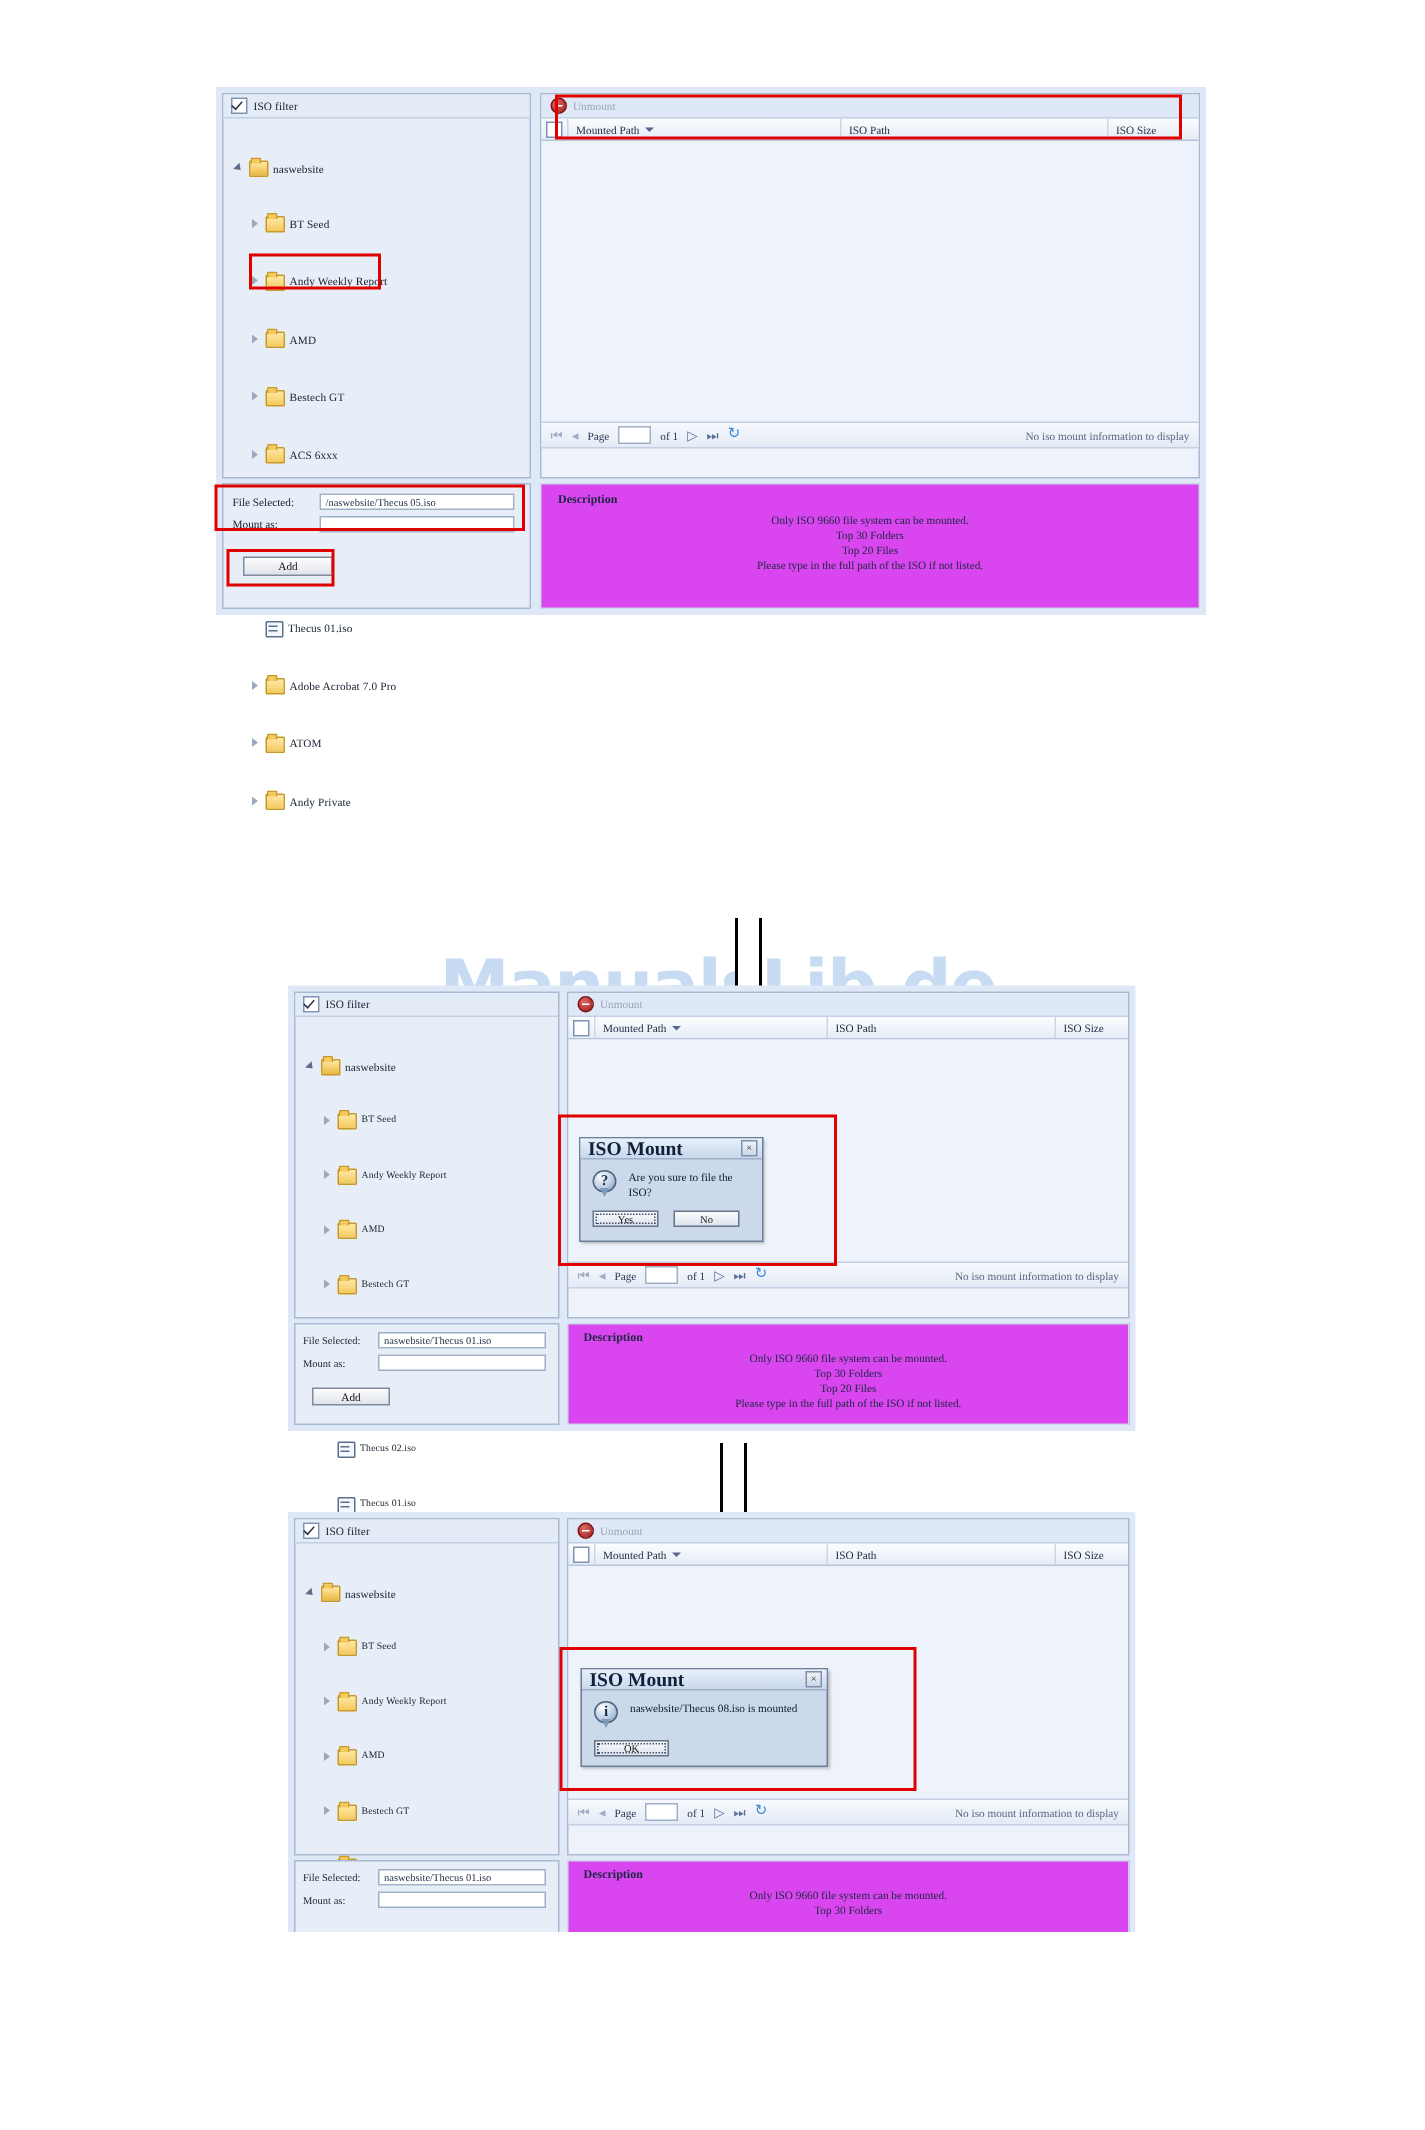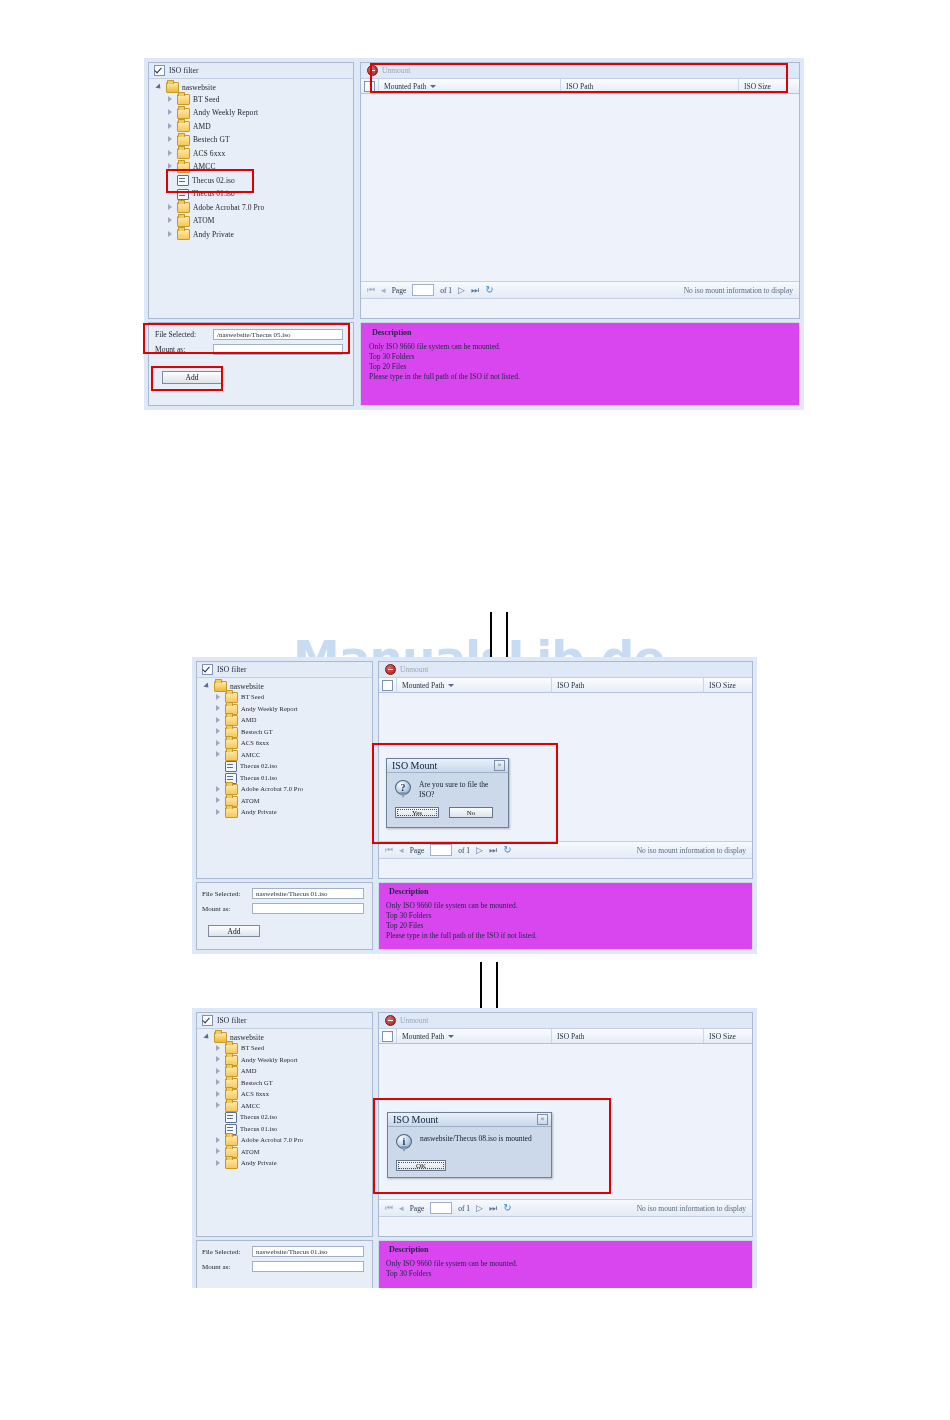--- a/index.html
+++ b/index.html
@@ -33,20 +33,21 @@
     content:"";position:absolute;left:1px;top:0px;
     width:3px;height:6px;border:solid #24324a;border-width:0 1.3px 1.3px 0;
     transform:rotate(42deg);
   }
 
   .tree{padding:3px 4px;}
   .tnode{
     display:flex;align-items:center;gap:3px;
     line-height:1.05;white-space:nowrap;
     position:relative;
+    margin-top:25px;
   }
   .expander{
     width:8px;flex:0 0 8px;text-align:center;color:#7a8aa3;
     font-size:7px;line-height:1;
   }
   .exp-open{
     width:0;height:0;border-left:4px solid #5a6e8c;
     border-top:3px solid transparent;border-bottom:3px solid transparent;
     display:inline-block;transform:rotate(45deg);
   }
@@ -142,40 +143,40 @@
     display:inline-block;vertical-align:middle;
   }
   .pg-right{margin-left:auto;color:#5a6a80;font-size:7.5px;}
   .refresh{color:#3f8ad6;font-size:10px;line-height:1;}
 
   .desc-box{
     background:#d946ef;border-top:1px solid #ccd7e8;
     padding:5px 8px 6px 8px;position:relative;
   }
   .desc-title{font-size:8px;font-weight:bold;color:#1b2740;margin:0 0 5px 3px;}
-  .desc-line{font-size:7.5px;color:#1b2740;line-height:1.35;}
+  .desc-line{font-size:7.5px;color:#1b2740;line-height:1.35;text-align:center;}
 
   
   .redbox{position:absolute;border:2px solid #e00000;box-sizing:border-box;pointer-events:none;}
 
   
   .dlg{
     position:absolute;
     background:#ccd9ea;
     border:1px solid #6d7f99;
     box-shadow:1px 1px 2px rgba(0,0,0,.25);
     box-sizing:border-box;
   }
   .dlg-tb{
     display:flex;align-items:center;
     height:13px;padding:0 3px 0 5px;
     background:linear-gradient(#e9f0fa,#c9d8ec);
     border-bottom:1px solid #9fb0c8;
   }
-  .dlg-title{font-size:10px;font-weight:normal;color:#11203a;}
+  .dlg-title{font-size:13px;font-weight:bold;color:#11203a;}
   .dlg-x{
     margin-left:auto;width:9px;height:9px;
     background:linear-gradient(#f0f4fa,#cbd7e7);
     border:1px solid #7f90a8;
     font-size:7px;line-height:8px;text-align:center;color:#333;
   }
   .dlg-body{display:flex;align-items:flex-start;gap:7px;padding:7px 8px 4px 8px;}
   .dlg-msg{font-size:7.5px;color:#0e1b30;line-height:1.3;}
   .q-ico,.i-ico{
     width:17px;height:19px;flex:0 0 17px;position:relative;

